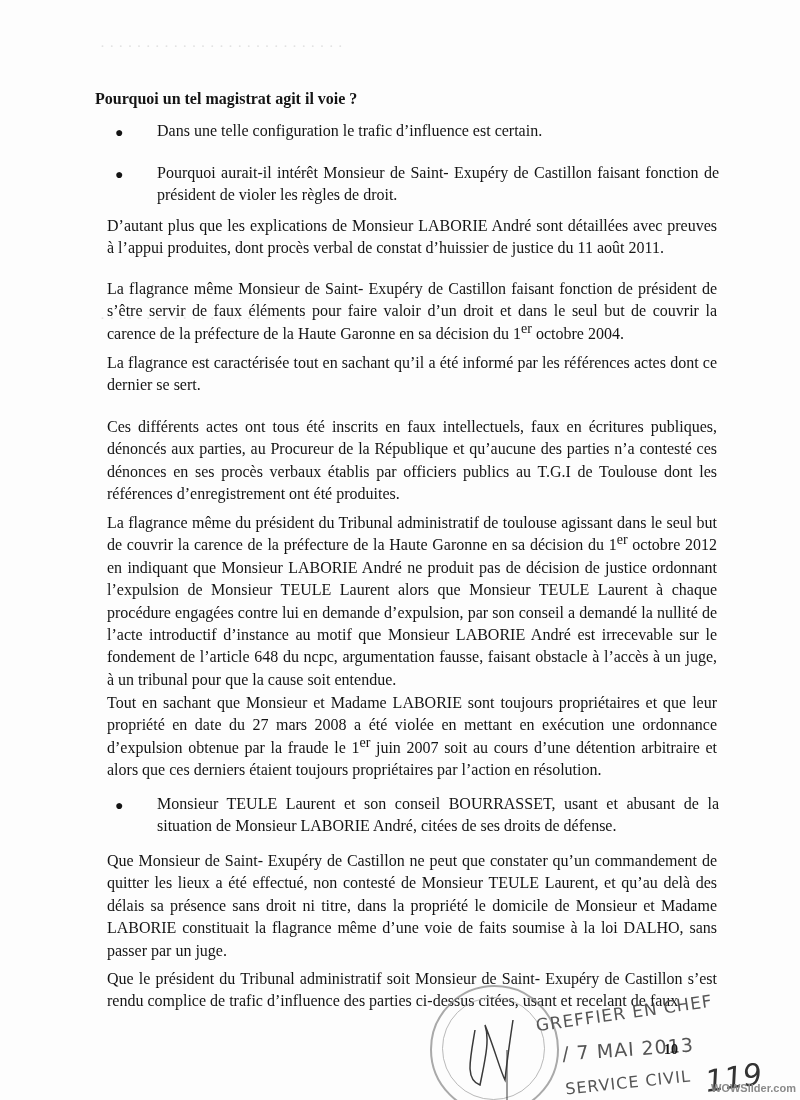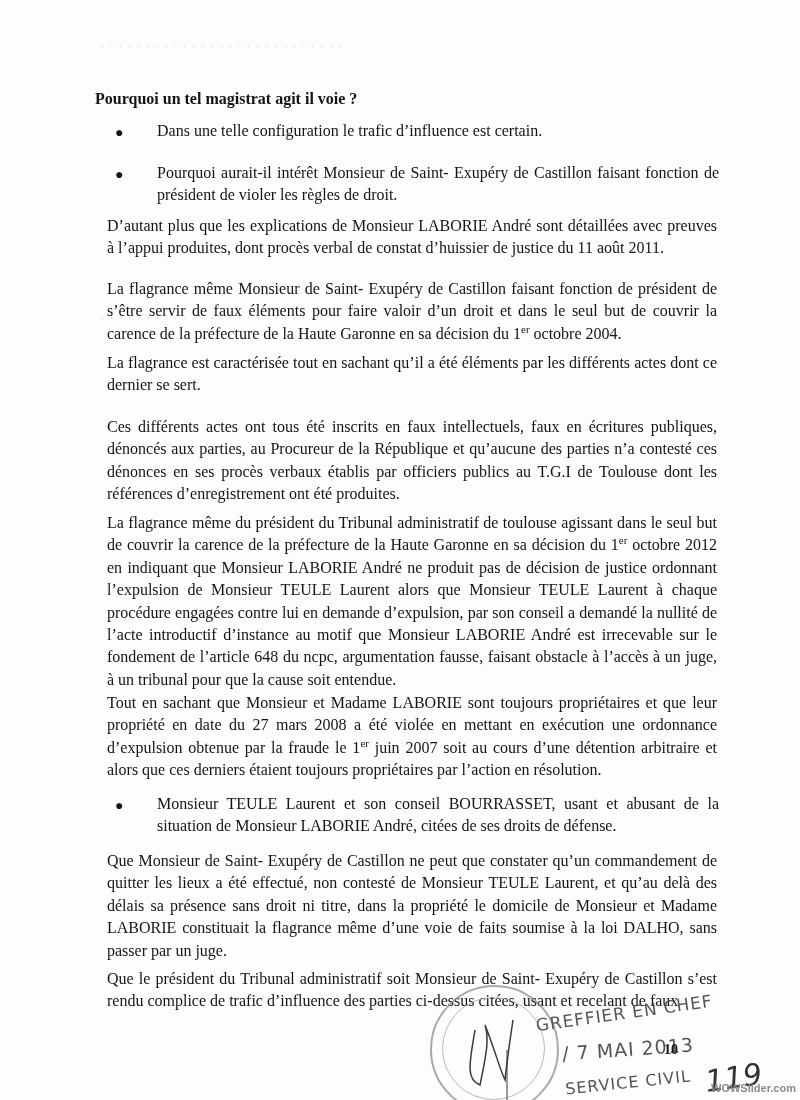--- a/index.html
+++ b/index.html
@@ -21,21 +21,21 @@
       position: absolute; left: 0; top: 90px;
       font-weight: bold; font-size: 16px; white-space: nowrap;
     }
     .para, .bullet-text {
       position: absolute; font-size: 16px; line-height: 22.4px;
       text-align: justify; text-align-last: left;
     }
     .para { left: 12px; width: 610px; }
     .bullet { position: absolute; left: 20px; font-size: 14px; }
     .bullet-text { left: 62px; width: 562px; }
-    sup { font-size: 11px; vertical-align: 6px; line-height: 0; }
+    sup { font-size: 14px; vertical-align: 6px; line-height: 0; }
     .stamp-circle {
       position: absolute; left: 430px; top: 985px; width: 125px; height: 125px;
       border-radius: 50%; border: 2px solid #8c8c8c; opacity: 0.75;
     }
     .stamp-inner {
       position: absolute; left: 442px; top: 997px; width: 101px; height: 101px;
       border-radius: 50%; border: 1px solid #a8a8a8; opacity: 0.8;
     }
     .stamp-text {
       position: absolute; font-family: "DejaVu Sans", sans-serif;
@@ -73,21 +73,21 @@
     <span class="bullet" style="top:125px">●</span>
     <div class="bullet-text" style="top:120px">Dans une telle configuration le trafic d’influence est certain.</div>
 
     <span class="bullet" style="top:167px">●</span>
     <div class="bullet-text" style="top:162px">Pourquoi aurait-il intérêt Monsieur de Saint- Exupéry de Castillon faisant fonction de président de violer les règles de droit.</div>
 
     <div class="para" style="top:215px">D’autant plus que les explications de Monsieur LABORIE André sont détaillées avec preuves à l’appui produites, dont procès verbal de constat d’huissier de justice du 11 août 2011.</div>
 
     <div class="para" style="top:278px"><span>La flagrance même Monsieur de Saint- Exupéry de Castillon faisant fonction de président de s’être servir de faux éléments pour faire valoir d’un droit et dans le seul but de couvrir la carence de la préfecture de la Haute Garonne en sa décision du 1</span><sup>er</sup><span> octobre 2004.</span></div>
 
-    <div class="para" style="top:352px">La flagrance est caractérisée tout en sachant qu’il a été éléments par les différents actes dont ce dernier se sert.</div>
+    <div class="para" style="top:352px">La flagrance est caractérisée tout en sachant qu’il a été informé par les références actes dont ce dernier se sert.</div>
 
     <div class="para" style="top:416px">Ces différents actes ont tous été inscrits en faux intellectuels, faux en écritures publiques, dénoncés aux parties, au Procureur de la République et qu’aucune des parties n’a contesté ces dénonces en ses procès verbaux établis par officiers publics au T.G.I de Toulouse dont les références d’enregistrement ont été produites.</div>
 
     <div class="para" style="top:512px"><span>La flagrance même du président du Tribunal administratif de toulouse agissant dans le seul but de couvrir la carence de la préfecture de la Haute Garonne en sa décision du 1</span><sup>er</sup><span> octobre 2012 en indiquant que Monsieur LABORIE André ne produit pas de décision de justice ordonnant l’expulsion de Monsieur TEULE Laurent alors que Monsieur TEULE Laurent à chaque procédure engagées contre lui en demande d’expulsion,  par son conseil a demandé la nullité de l’acte introductif d’instance au motif que Monsieur LABORIE André est irrecevable sur le fondement de l’article 648 du ncpc, argumentation  fausse, faisant obstacle à l’accès à un juge, à un tribunal pour que la cause soit entendue.</span></div>
 
     <div class="para" style="top:692px"><span>Tout en sachant que Monsieur et Madame LABORIE sont toujours propriétaires et que leur propriété en date du 27 mars 2008 a été violée en mettant en exécution une ordonnance d’expulsion obtenue par la fraude le 1</span><sup>er</sup><span> juin 2007 soit au cours d’une détention arbitraire et alors que ces derniers étaient toujours propriétaires par l’action en résolution.</span></div>
 
     <span class="bullet" style="top:798px">●</span>
     <div class="bullet-text" style="top:793px">Monsieur TEULE Laurent et son conseil BOURRASSET, usant et abusant de la situation de Monsieur LABORIE André, citées de ses droits de défense.</div>
 

